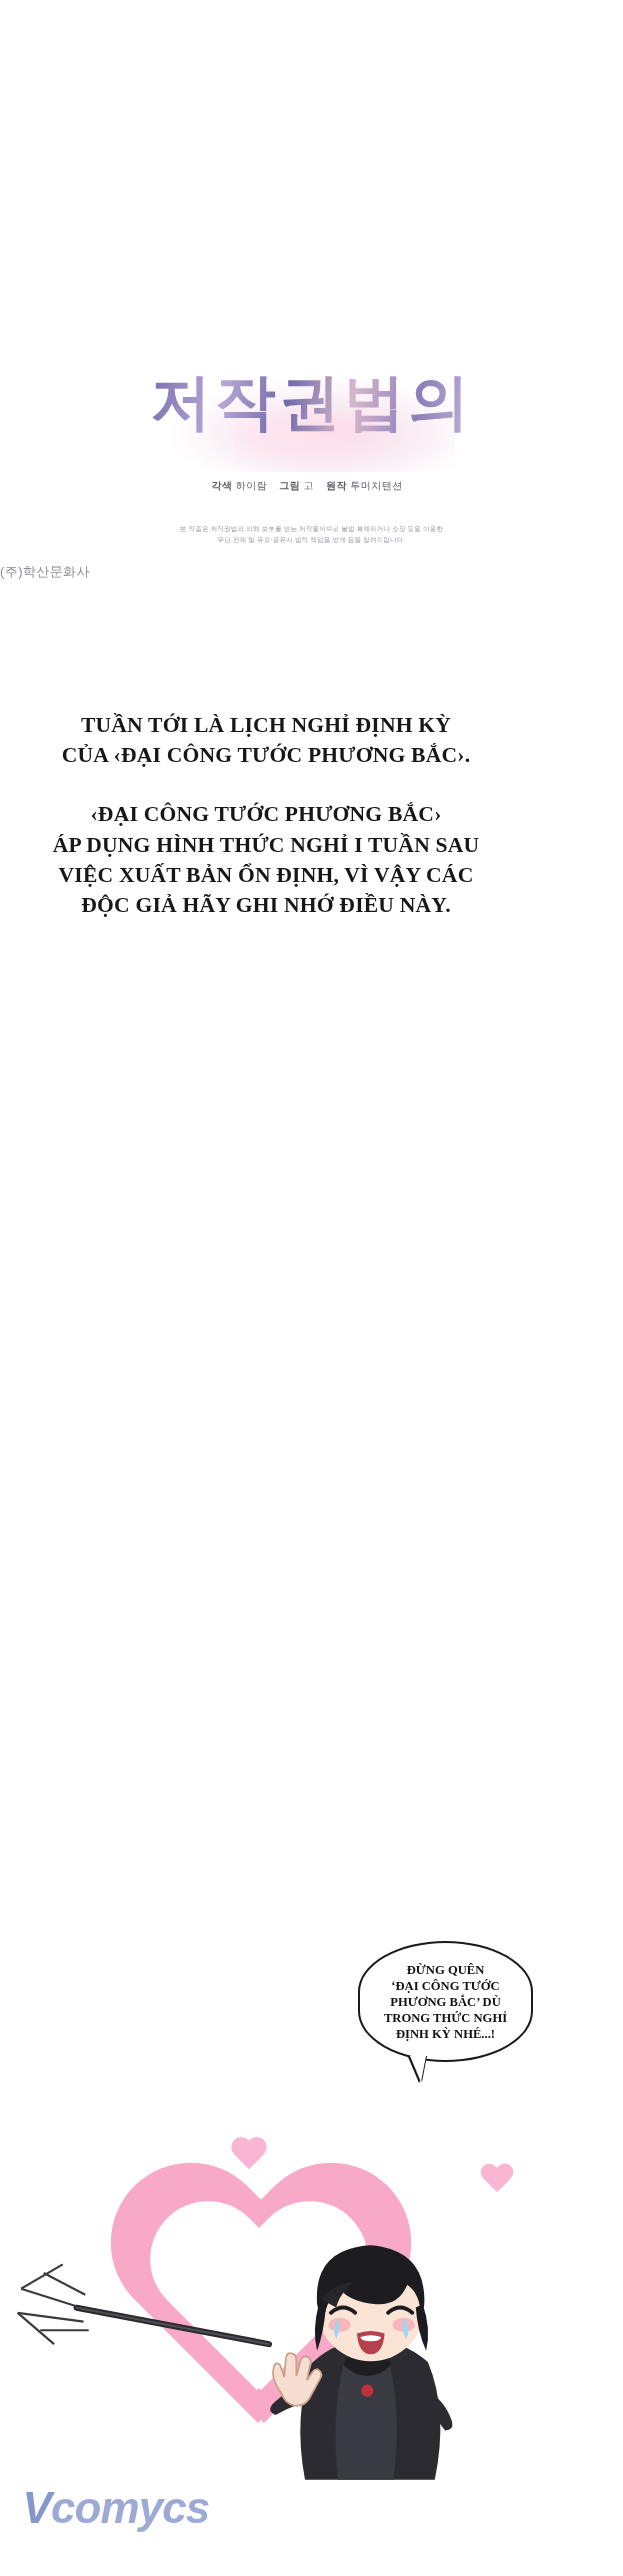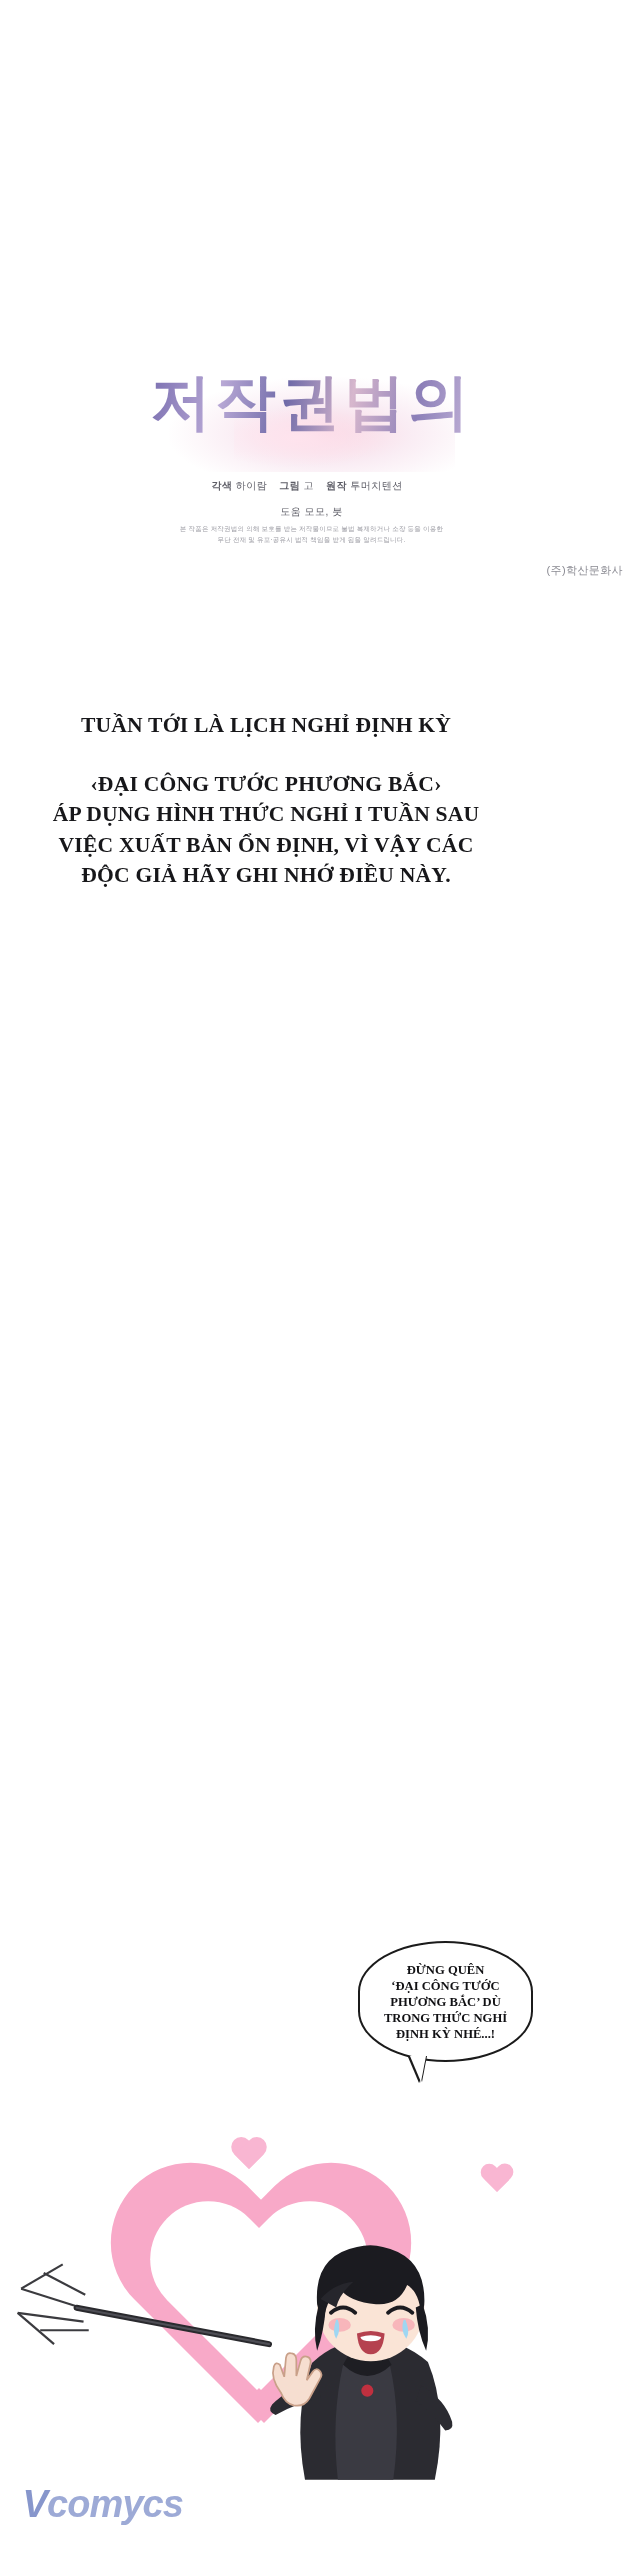--- a/index.html
+++ b/index.html
@@ -67,21 +67,21 @@
     left: 0;
     width: 623px;
     text-align: center;
     color: #6c6c74;
   }
   .credit-line-1 {
     font-size: 10px;
     letter-spacing: 0.5px;
     font-weight: bold;
     color: #5d5d66;
-    margin-bottom: 12px;
+    margin-bottom: 6px;
   }
   .credit-line-1 .lbl { font-weight: bold; }
   .credit-line-1 .val { font-weight: normal; margin-right: 8.7px;}
   .credit-line-2 {
     font-size: 10px;
     letter-spacing: 0.5px;
     color: #5d5d66;
   }
   .legal {
     position: absolute;
@@ -92,22 +92,22 @@
     font-size: 6.5px;
     line-height: 1.7;
     color: #9a9aa2;
     letter-spacing: 0.2px;
   }
   .publisher {
     position: absolute;
     top: 563px;
     left: 0;
     width: 623px;
-    text-align: right;
-    font-size: 11px;
+    text-align: left;
+    font-size: 13px;
     color: #8a8a92;
     letter-spacing: 0.4px;
   }
 
   
   .announce {
     position: absolute;
     top: 710px;
     left: 0;
     width: 532px;
@@ -256,21 +256,21 @@
 
   
   .character { position: absolute; left: 260px; top: 104px; width: 225px; height: 286px; z-index: 4; }
 
   
   .watermark {
     position: absolute;
     left: 22.5px;
     top: 2483px;
     font-family: "Liberation Sans", sans-serif;
-    font-size: 38px;
+    font-size: 44px;
     font-weight: bold;
     font-style: italic;
     letter-spacing: -0.9px;
     color: #7d8ec9;
     opacity: 0.75;
   }
   .watermark .v { color: #5f74bb; }
 </style>
 </head>
 <body>
@@ -283,34 +283,31 @@
 
 <div class="credits">
   <div class="credit-line-1">
     <span class="lbl">각색</span>
     <span class="val">하이람</span>
     <span class="lbl">그림</span>
     <span class="val">고</span>
     <span class="lbl">원작</span>
     <span class="val">투머치텐션</span>
   </div>
-  <div class="credit-line-2">
-    <span class="lbl">도움</span>
-    <span class="val">모모, 붓</span>
-  </div>
 </div>
 
 <div class="legal">
   <div>본 작품은 저작권법의 의해 보호를 받는 저작물이므로 불법 복제하거나 소장 등을 이용한</div>
   <div>무단 전재 및 유포·공유시 법적 책임을 받게 됨을 알려드립니다.</div>
 </div>
 <div class="publisher">(주)학산문화사</div>
 
 <div class="announce">
   <p>TUẦN TỚI LÀ LỊCH NGHỈ ĐỊNH KỲ</p>
+  <p>CỦA ‹ĐẠI CÔNG TƯỚC PHƯƠNG BẮC›.</p>
   <div class="gap"></div>
   <p>‹ĐẠI CÔNG TƯỚC PHƯƠNG BẮC›</p>
   <p>ÁP DỤNG HÌNH THỨC NGHỈ I TUẦN SAU</p>
   <p>VIỆC XUẤT BẢN ỔN ĐỊNH, VÌ VẬY CÁC</p>
   <p>ĐỘC GIẢ HÃY GHI NHỚ ĐIỀU NÀY.</p>
 </div>
 
 <div class="bubble-wrap">
   <div class="bubble">
     <div>ĐỪNG QUÊN</div>

